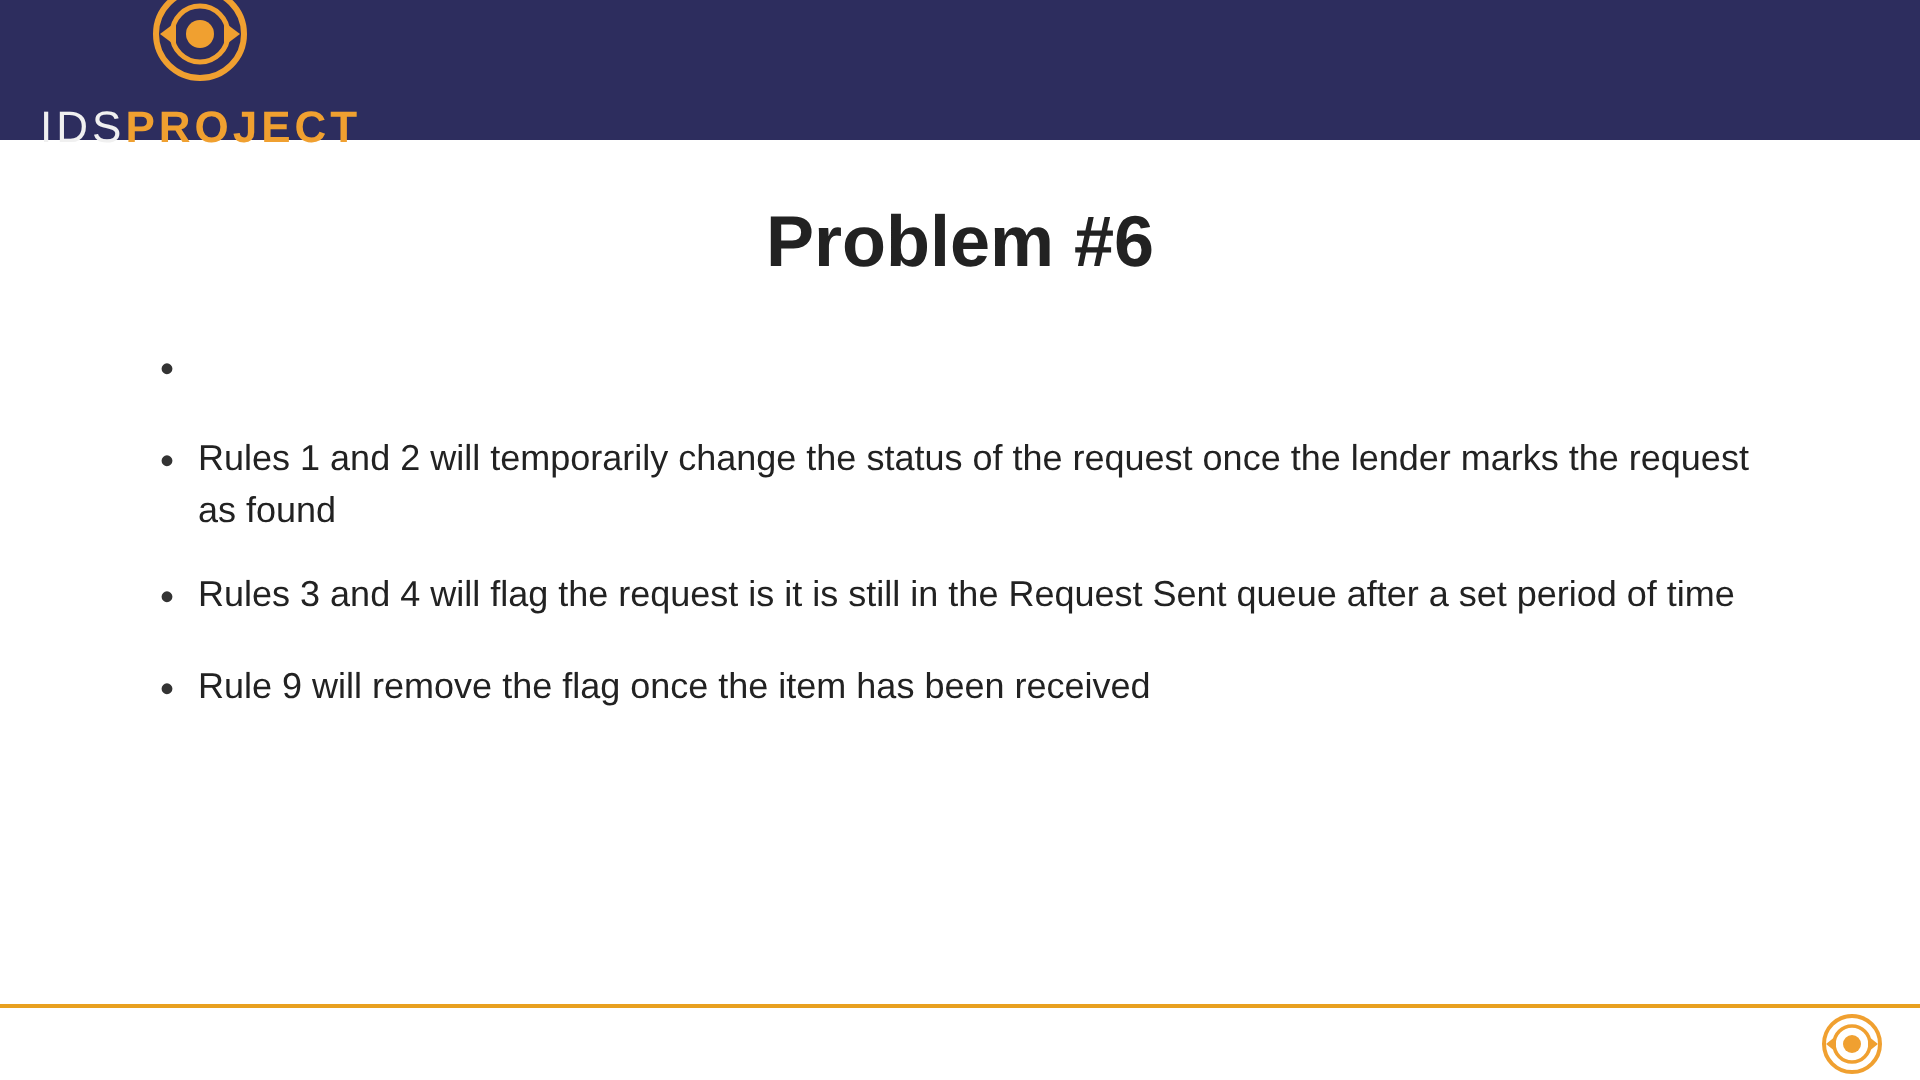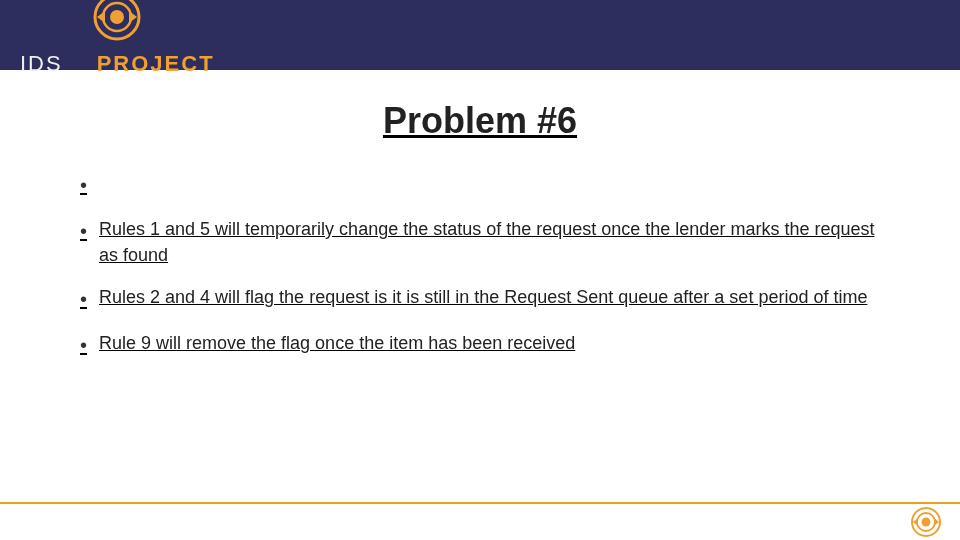--- a/index.html
+++ b/index.html
@@ -51,27 +51,25 @@
       letter-spacing: 2px;
       text-transform: uppercase;
     }
 
     .logo-project {
       color: #f0a030;
       font-size: 22px;
       font-weight: 700;
       letter-spacing: 2px;
       text-transform: uppercase;
-      margin-left: 34px;
     }
 
     
     .content {
       padding: 30px 80px 20px 80px;
-      text-decoration: underline;
     }
 
     .slide-title {
       text-align: center;
       font-size: 36px;
       font-weight: 700;
       color: #222;
       margin-bottom: 28px;
     }
 
@@ -143,25 +141,25 @@
 
 <div class="content">
   <h1 class="slide-title">Problem #6</h1>
 
   <ul class="bullet-list">
     <li>
       <span class="bullet-dot">•</span>
     </li>
     <li>
       <span class="bullet-dot">•</span>
-      <span>Rules 1 and 5 will temporarily change the status of the request once the lender marks the request as found</span>
+      <span>Rules 1 and 2 will temporarily change the status of the request once the lender marks the request as found</span>
     </li>
     <li>
       <span class="bullet-dot">•</span>
-      <span>Rules 2 and 4 will flag the request is it is still in the Request Sent queue after a set period of time</span>
+      <span>Rules 3 and 4 will flag the request is it is still in the Request Sent queue after a set period of time</span>
     </li>
     <li>
       <span class="bullet-dot">•</span>
       <span>Rule 9 will remove the flag once the item has been received</span>
     </li>
   </ul>
 </div>
 
 <div class="footer-bar">
   <svg class="footer-icon" viewBox="0 0 32 32" xmlns="http://www.w3.org/2000/svg">

